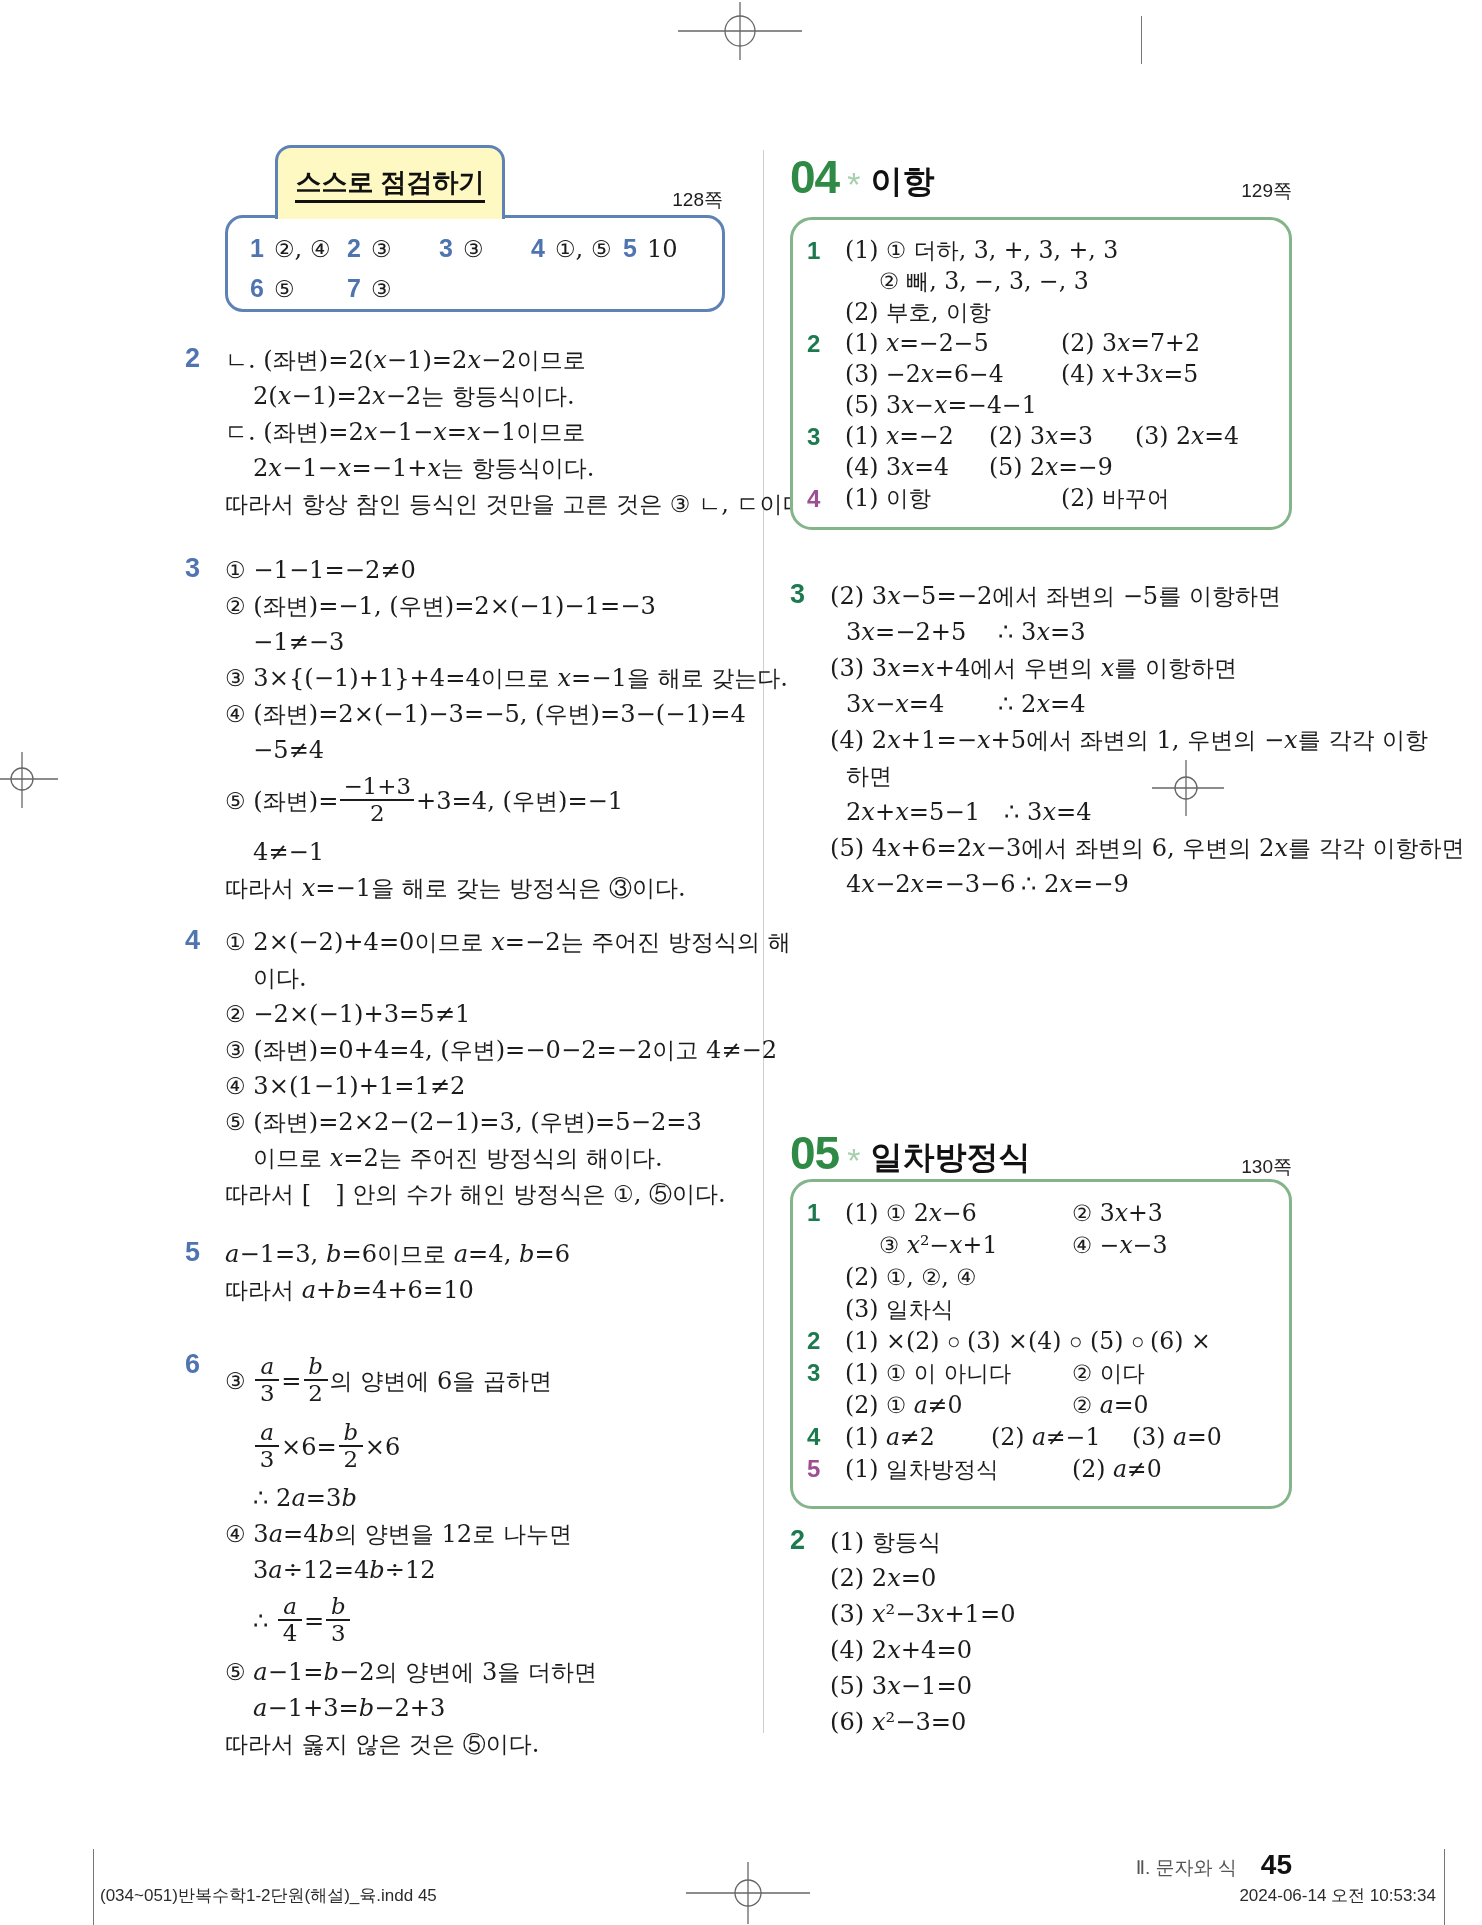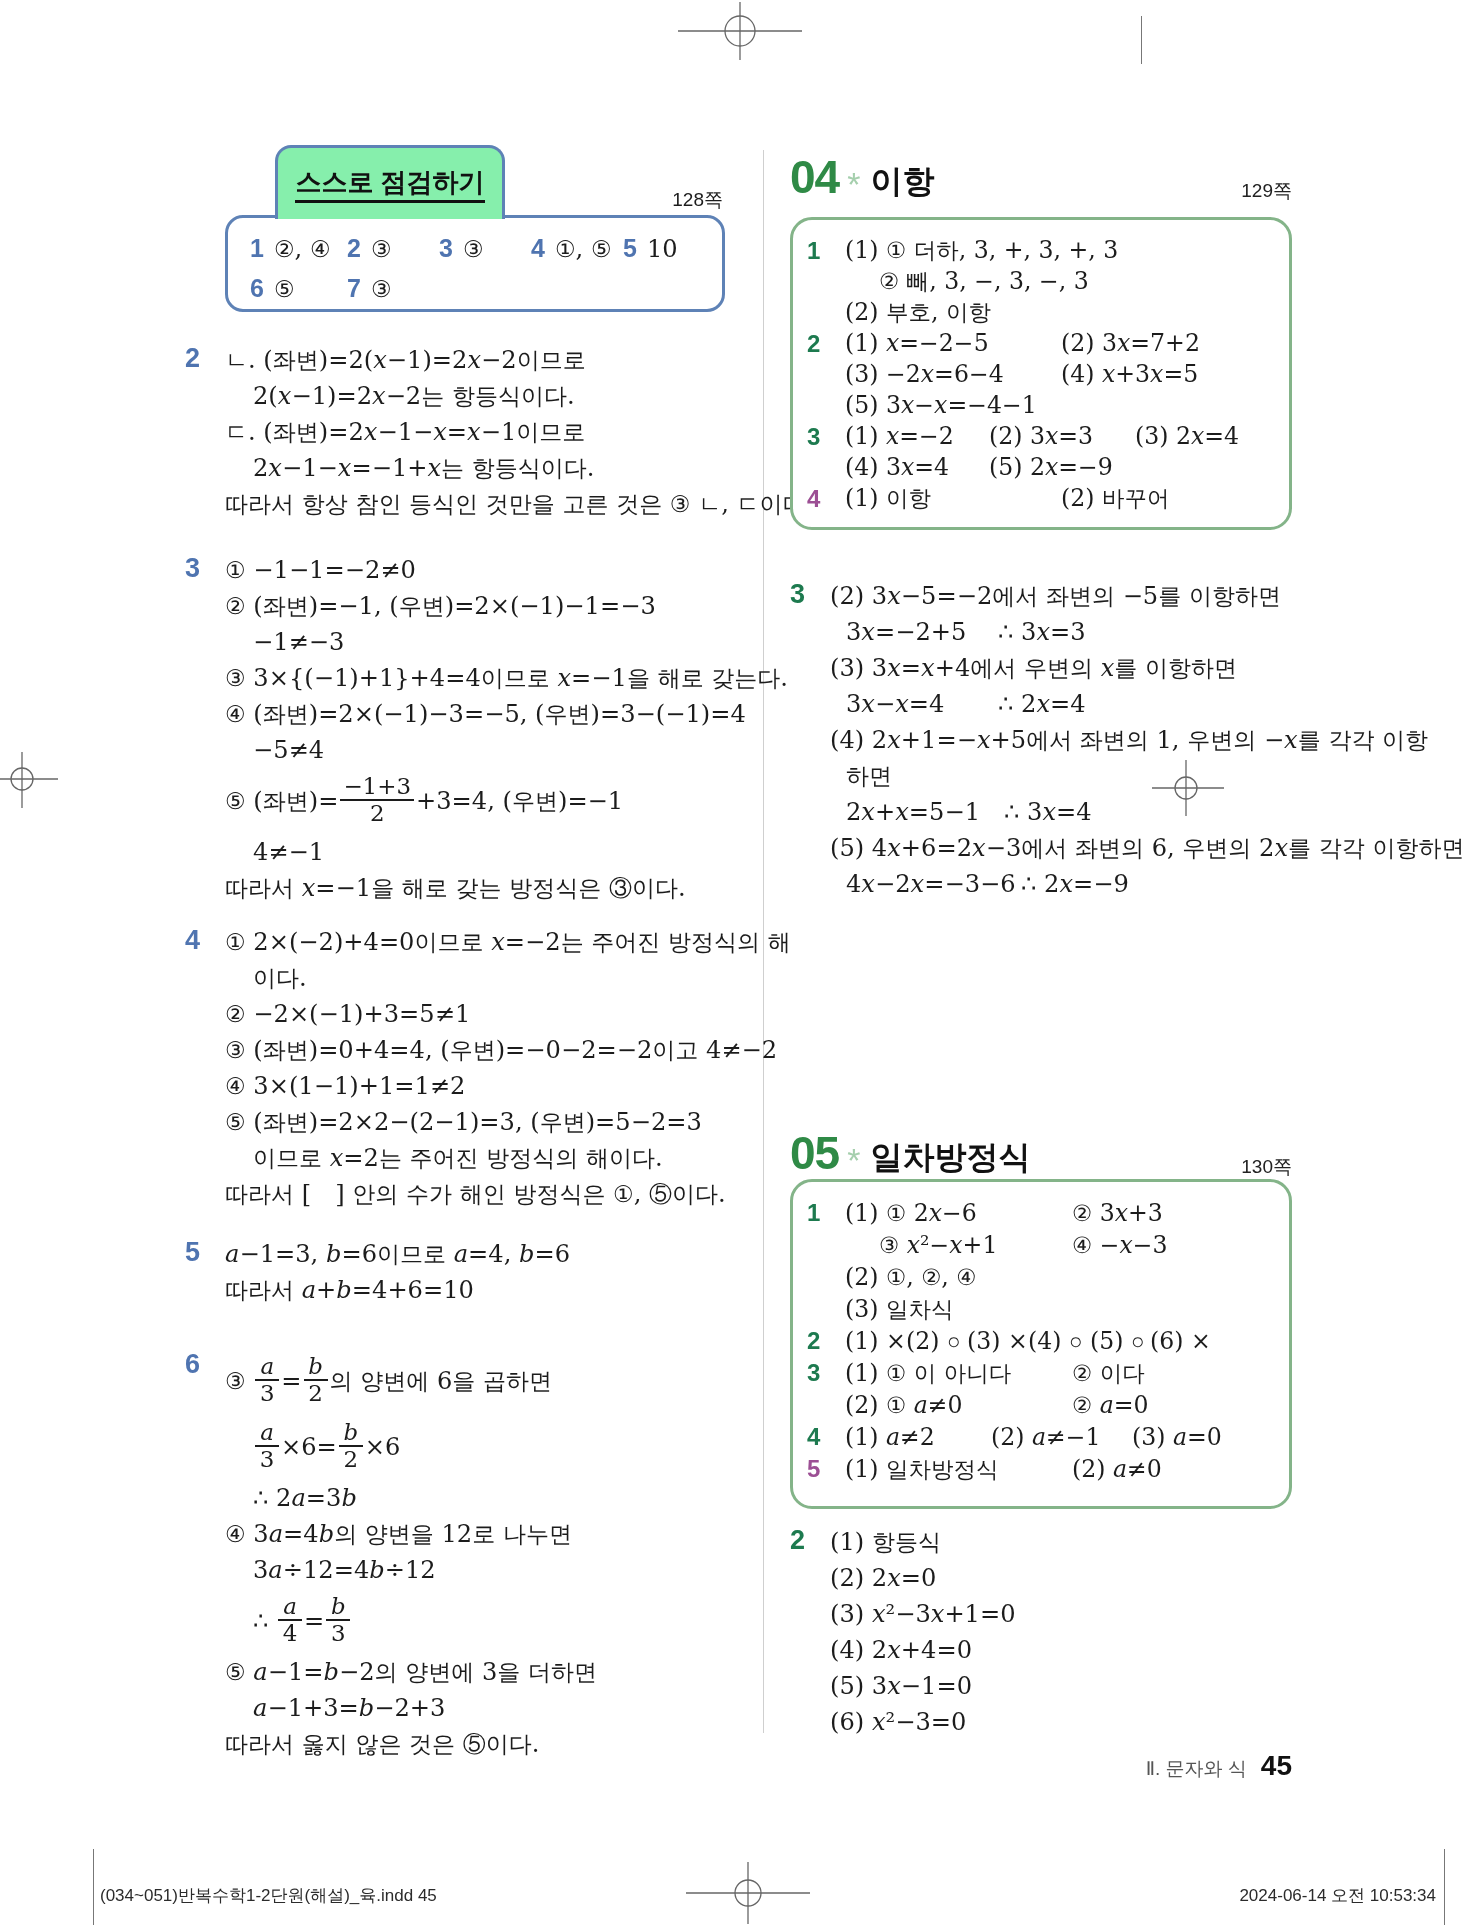--- a/index.html
+++ b/index.html
@@ -32,21 +32,21 @@
   .sol-body .i1{margin-left:28px;}
   .left-sols{position:absolute;left:185px;top:342px;width:565px;}
   .left-sols .sol-block:nth-child(2){margin-top:30px;}
   .left-sols .sol-block:nth-child(3){margin-top:18px;}
   .left-sols .sol-block:nth-child(4){margin-top:24px;}
   .left-sols .sol-block:nth-child(5){margin-top:40px;}
   
   .selfcheck{position:absolute;left:225px;top:145px;width:500px;height:167px;}
   .sc-tab{position:absolute;left:50px;top:0;width:230px;height:74px;box-sizing:border-box;
           border:3.5px solid var(--c-blue-border);border-bottom:none;border-radius:16px 16px 0 0;
-          background:#86efac;z-index:2;text-align:center;padding-top:17px;}
+          background:#fef9c3;z-index:2;text-align:center;padding-top:17px;}
   .sc-title{font-size:26px;font-weight:800;color:#111;border-bottom:3px solid #111;padding-bottom:3px;}
   .sc-page{position:absolute;right:2px;top:42px;font-size:19px;text-align:right;}
   .sc-body{position:absolute;left:0;top:70px;width:100%;height:97px;box-sizing:border-box;
            border:3.5px solid var(--c-blue-border);border-radius:18px;background:#fff;
            padding:10px 0 0 22px;z-index:1;}
   .sc-row{height:40px;display:flex;align-items:center;}
   .sc-item{display:inline-flex;align-items:baseline;}
   .sc-item:nth-child(1){width:97px;} .sc-item:nth-child(2){width:92px;}
   .sc-item:nth-child(3){width:92px;} .sc-item:nth-child(4){width:92px;}
   .sc-n{color:var(--c-blue);font-size:25px;font-weight:800;margin-right:10px;}
@@ -66,21 +66,21 @@
   .ans-n{width:38px;flex:none;font-size:24px;font-weight:800;line-height:31px;}
   .ans-n.green{color:var(--c-green-num);} .ans-n.purple{color:var(--c-purple);}
   .ans-lines{flex:1;}
   .ansbox .line{height:31px;line-height:31px;font-size:22.5px;}
   .box-05 .line{height:32px;line-height:32px;}
   .ans-lines .i1{margin-left:34px;}
   .rsol{position:absolute;left:0;right:0;}
   .rsol-3{top:578px;} .rsol-2{top:1524px;}
   .rsol .sol-body .i1{margin-left:16px;}
   
-  .page-footer{position:absolute;top:1750px;right:190px;display:flex;align-items:baseline;gap:14px;}
+  .page-footer{position:absolute;top:1849px;right:190px;display:flex;align-items:baseline;gap:24px;}
   .pf-chapter{font-size:19px;color:#555;}
   .pf-num{font-size:28px;font-weight:800;color:#111;}
   .print-left{position:absolute;left:100px;top:1884px;font-size:17px;color:#2b2b2b;}
   .print-right{position:absolute;right:46px;top:1884px;font-size:17px;color:#2b2b2b;}
 </style>
 </head>
 <body>
 
 <div class="page">
 

